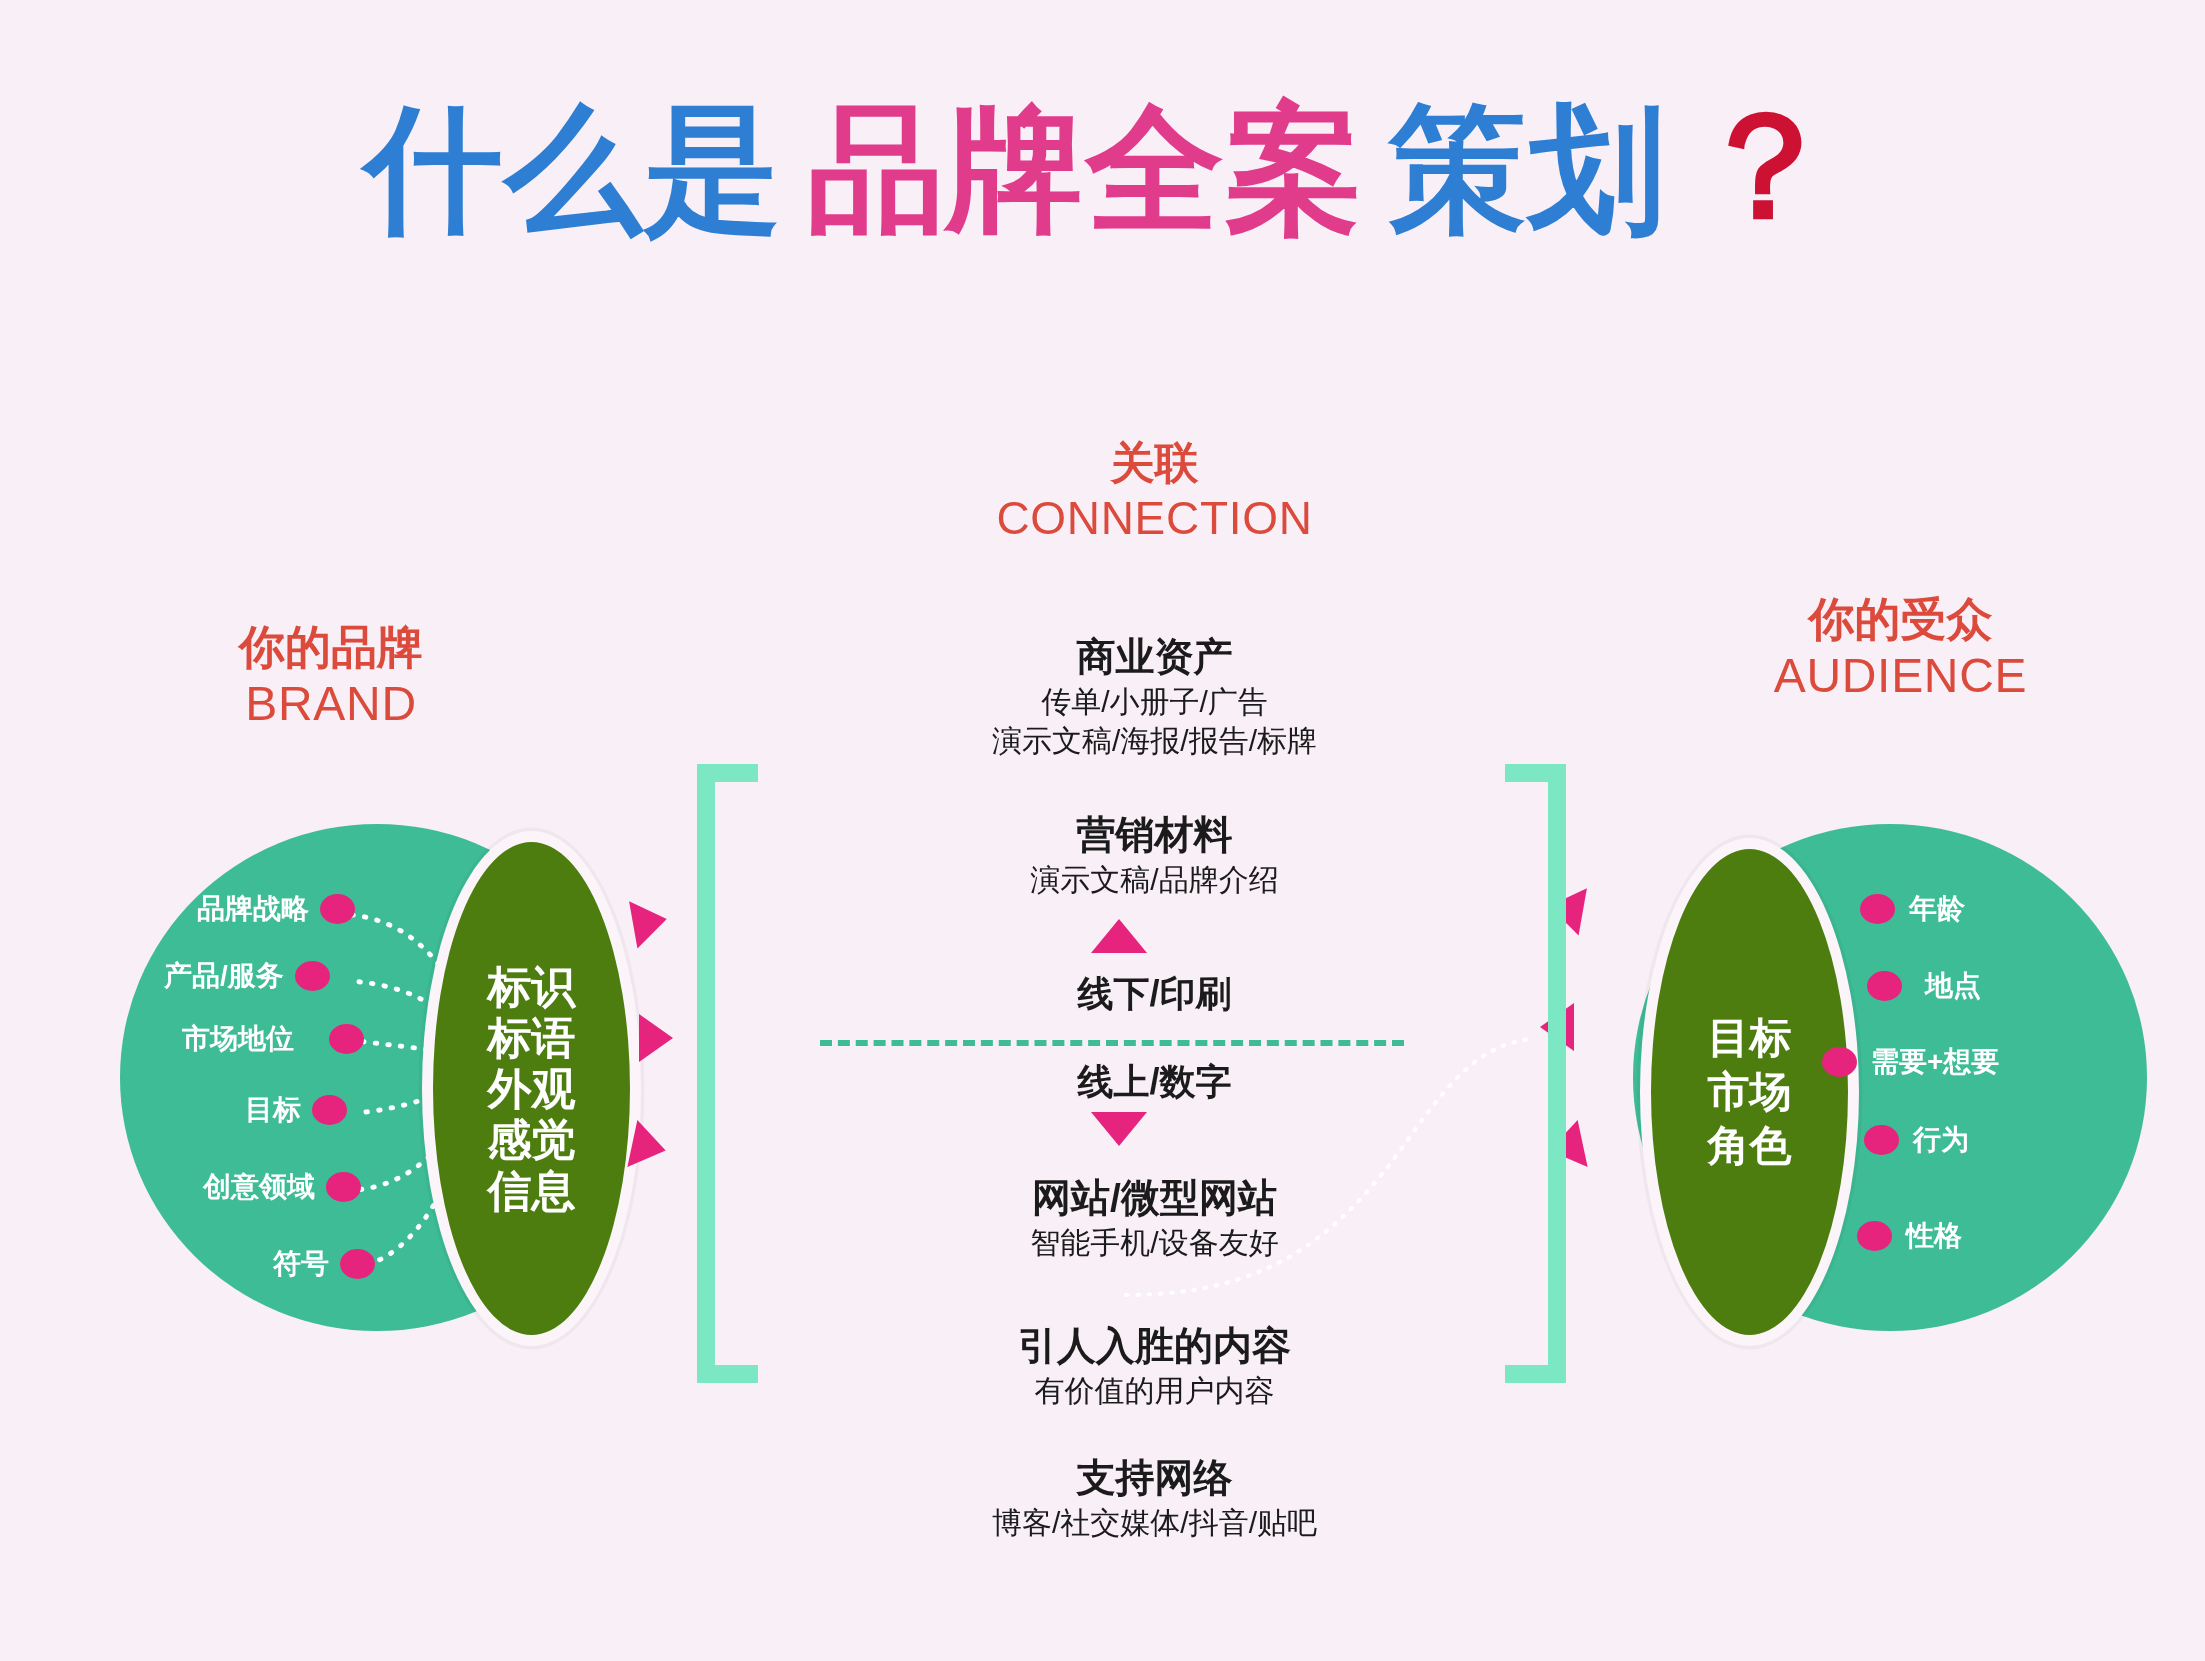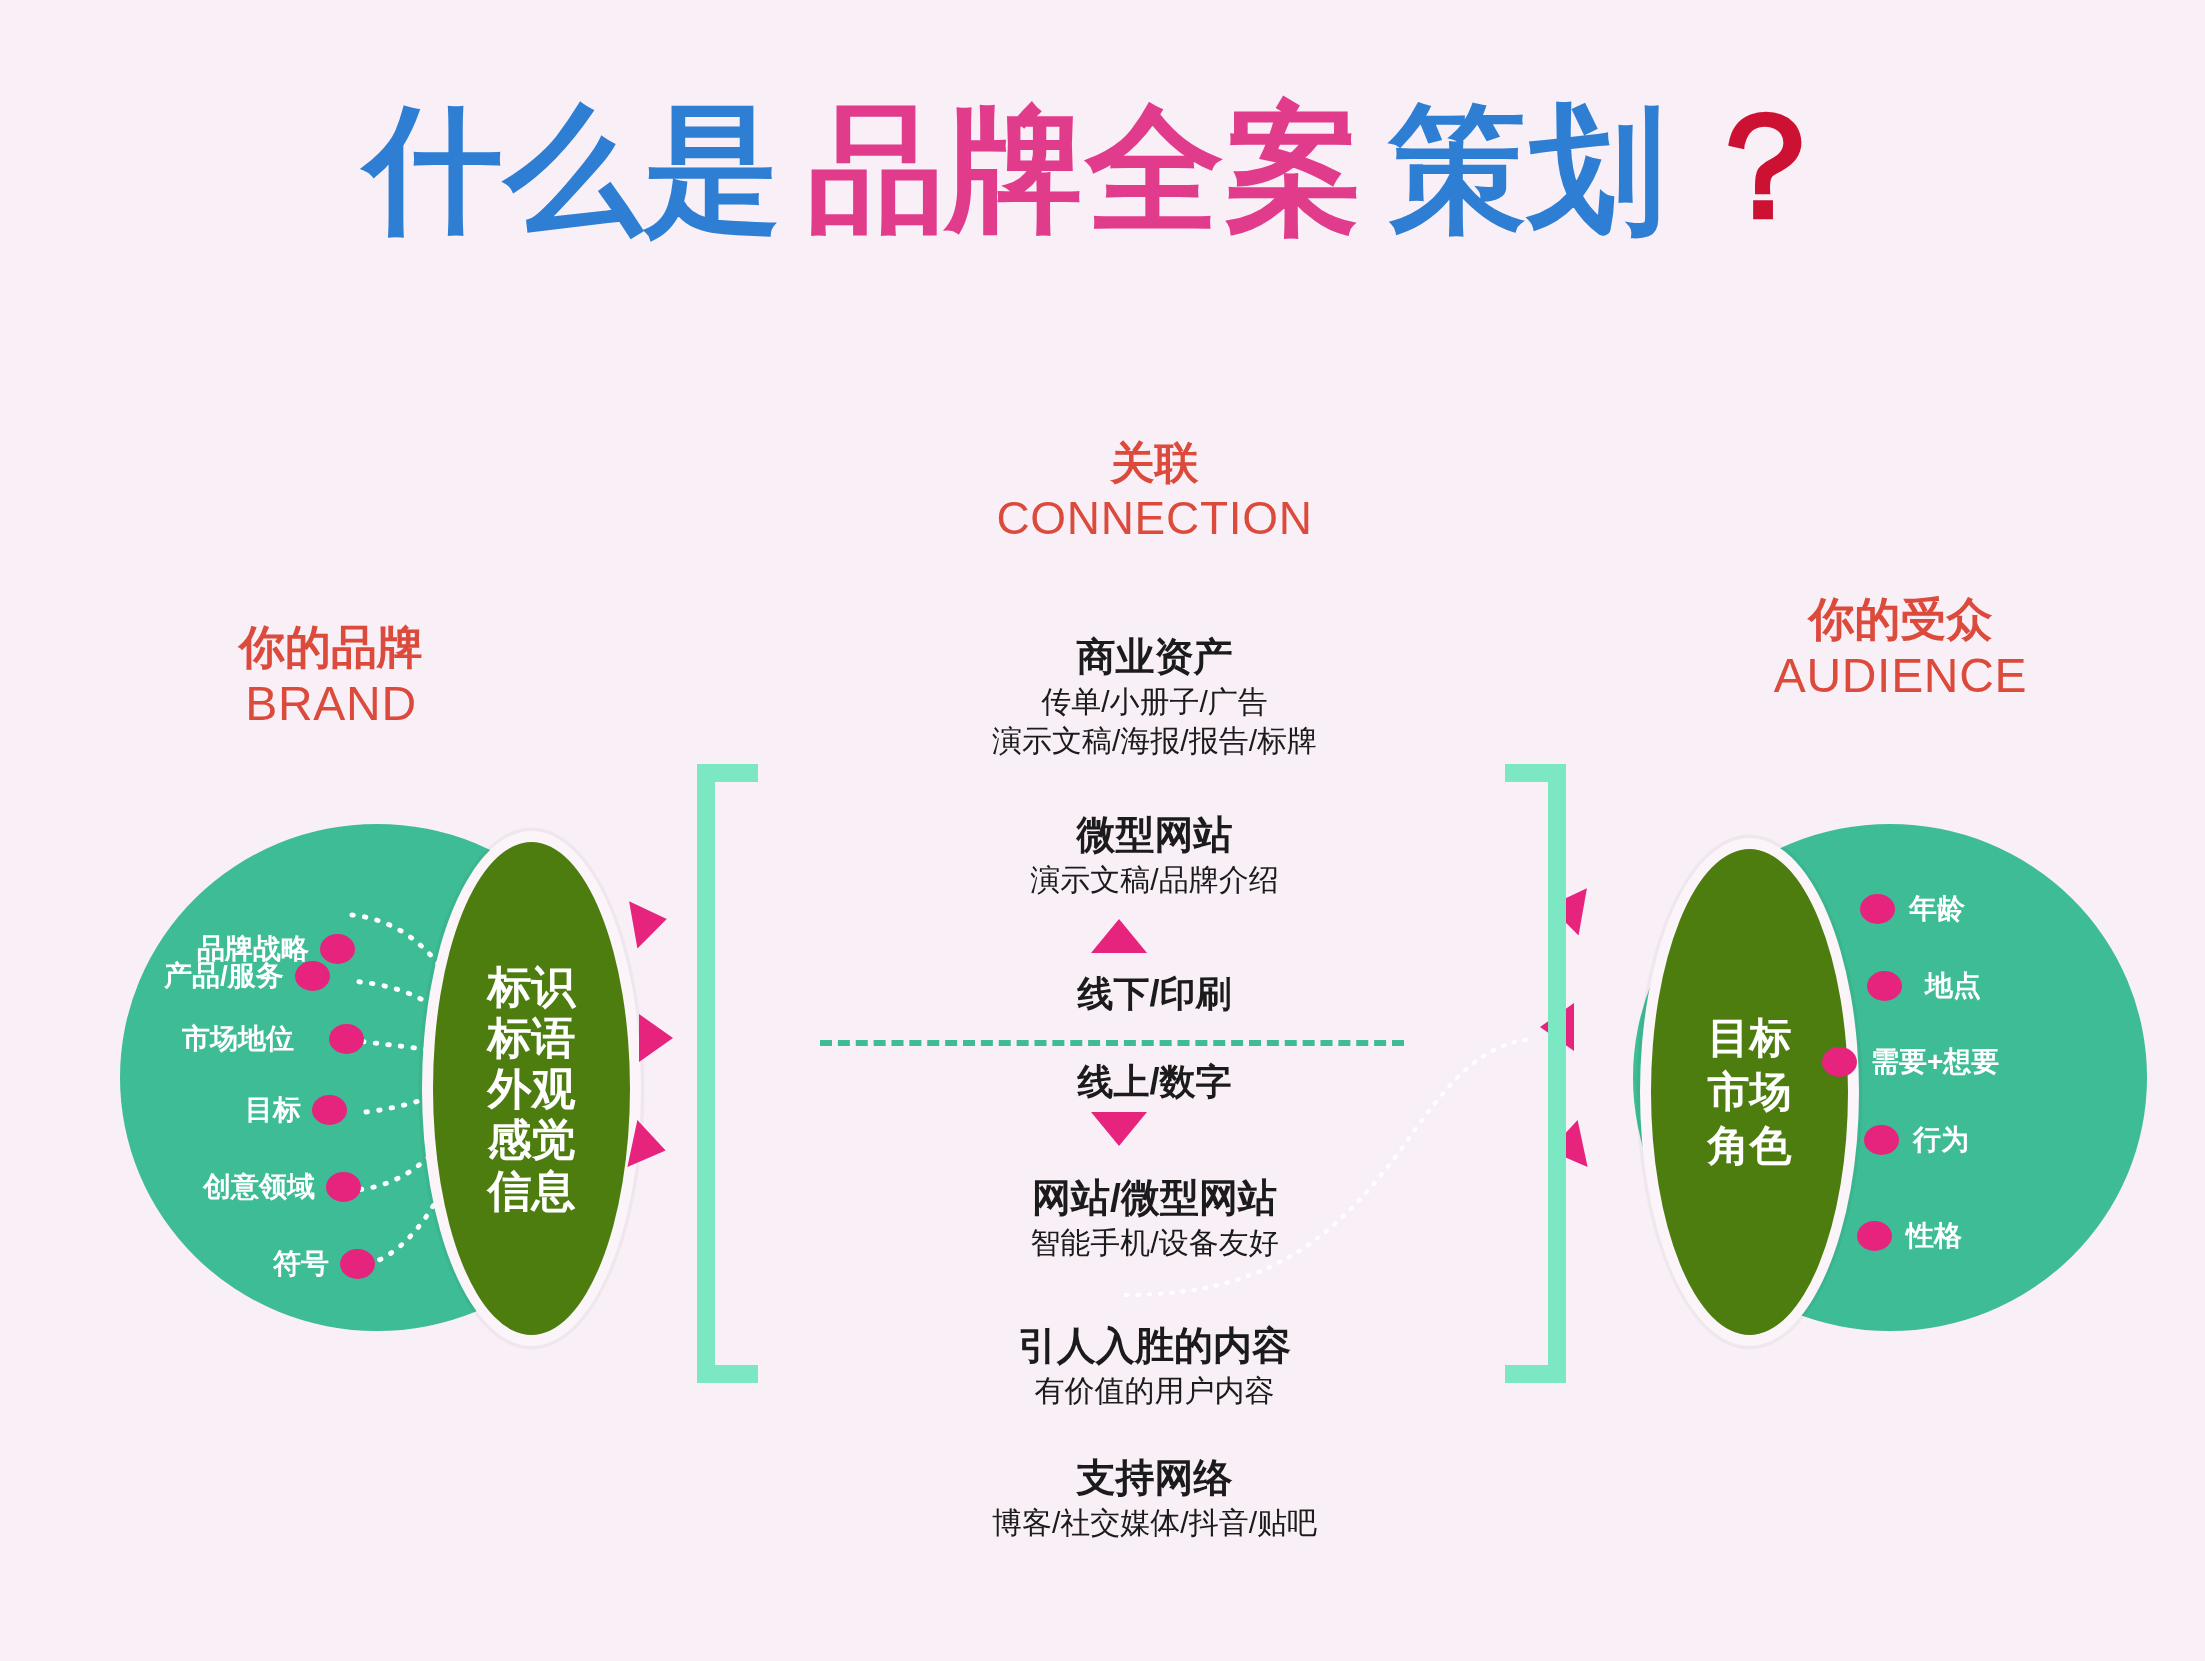--- a/index.html
+++ b/index.html
@@ -157,21 +157,21 @@
   </svg>
 
   <div class="pink-ell" id="brand-ell">
     <div class="ell-lines">标识
 标语
 外观
 感觉
 信息</div>
   </div>
 
-  <div class="node left" style="left:197px;top:934px;justify-content:space-between;">
+  <div class="node left" style="left:197px;top:894px;justify-content:space-between;">
     <span class="lbl">品牌战略</span>
     <span class="dot"></span>
   </div>
   <div class="node left" style="left:164px;top:961px;">
     <span class="lbl">产品/服务</span>
     <span class="dot"></span>
   </div>
   <div class="node left" style="left:182px;top:1024px;gap:24px;">
     <span class="lbl">市场地位</span>
     <span class="dot"></span>
@@ -239,21 +239,21 @@
     <i class="h b"></i>
   </div>
 
   <div class="cblock" style="top:633px;">
     <div class="h1">商业资产</div>
     <div class="sub">传单/小册子/广告</div>
     <div class="sub">演示文稿/海报/报告/标牌</div>
   </div>
 
   <div class="cblock" style="top:811px;">
-    <div class="h1">微型网站</div>
+    <div class="h1">营销材料</div>
     <div class="sub">演示文稿/品牌介绍</div>
   </div>
 
   <div class="cblock big" style="top:971px;">
     <div class="h1">线下/印刷</div>
   </div>
 
   <div class="cblock big" style="top:1059px;">
     <div class="h1">线上/数字</div>
   </div>

